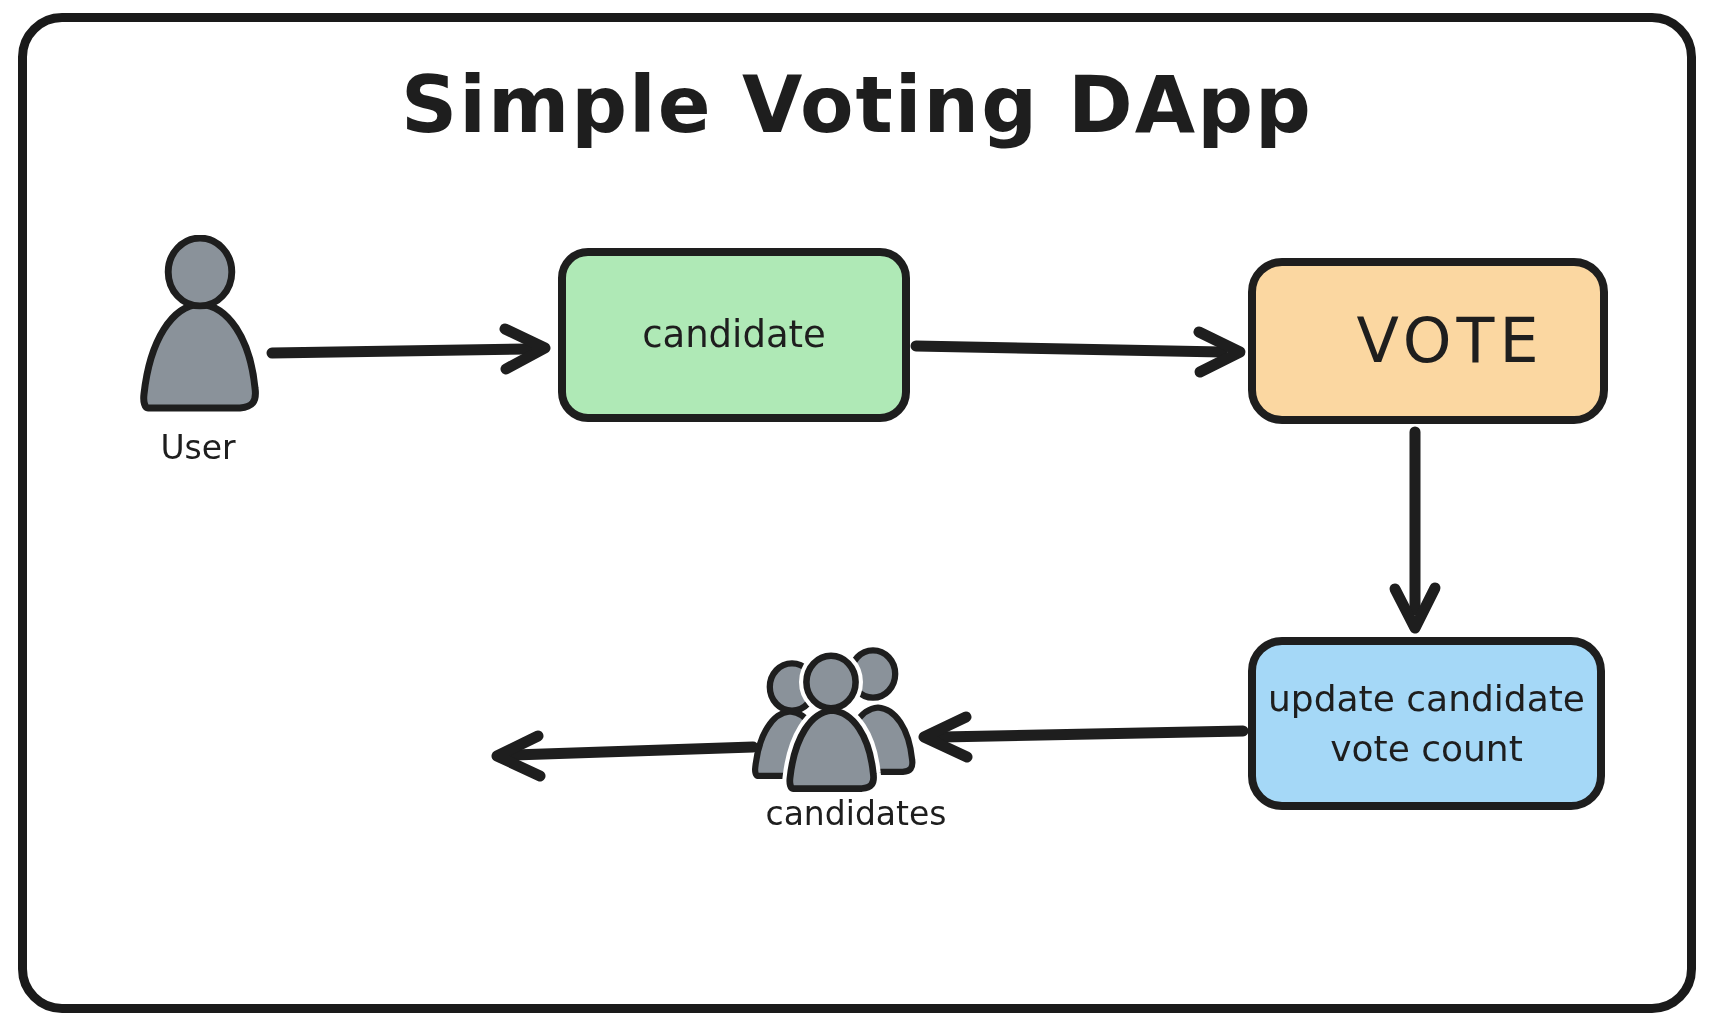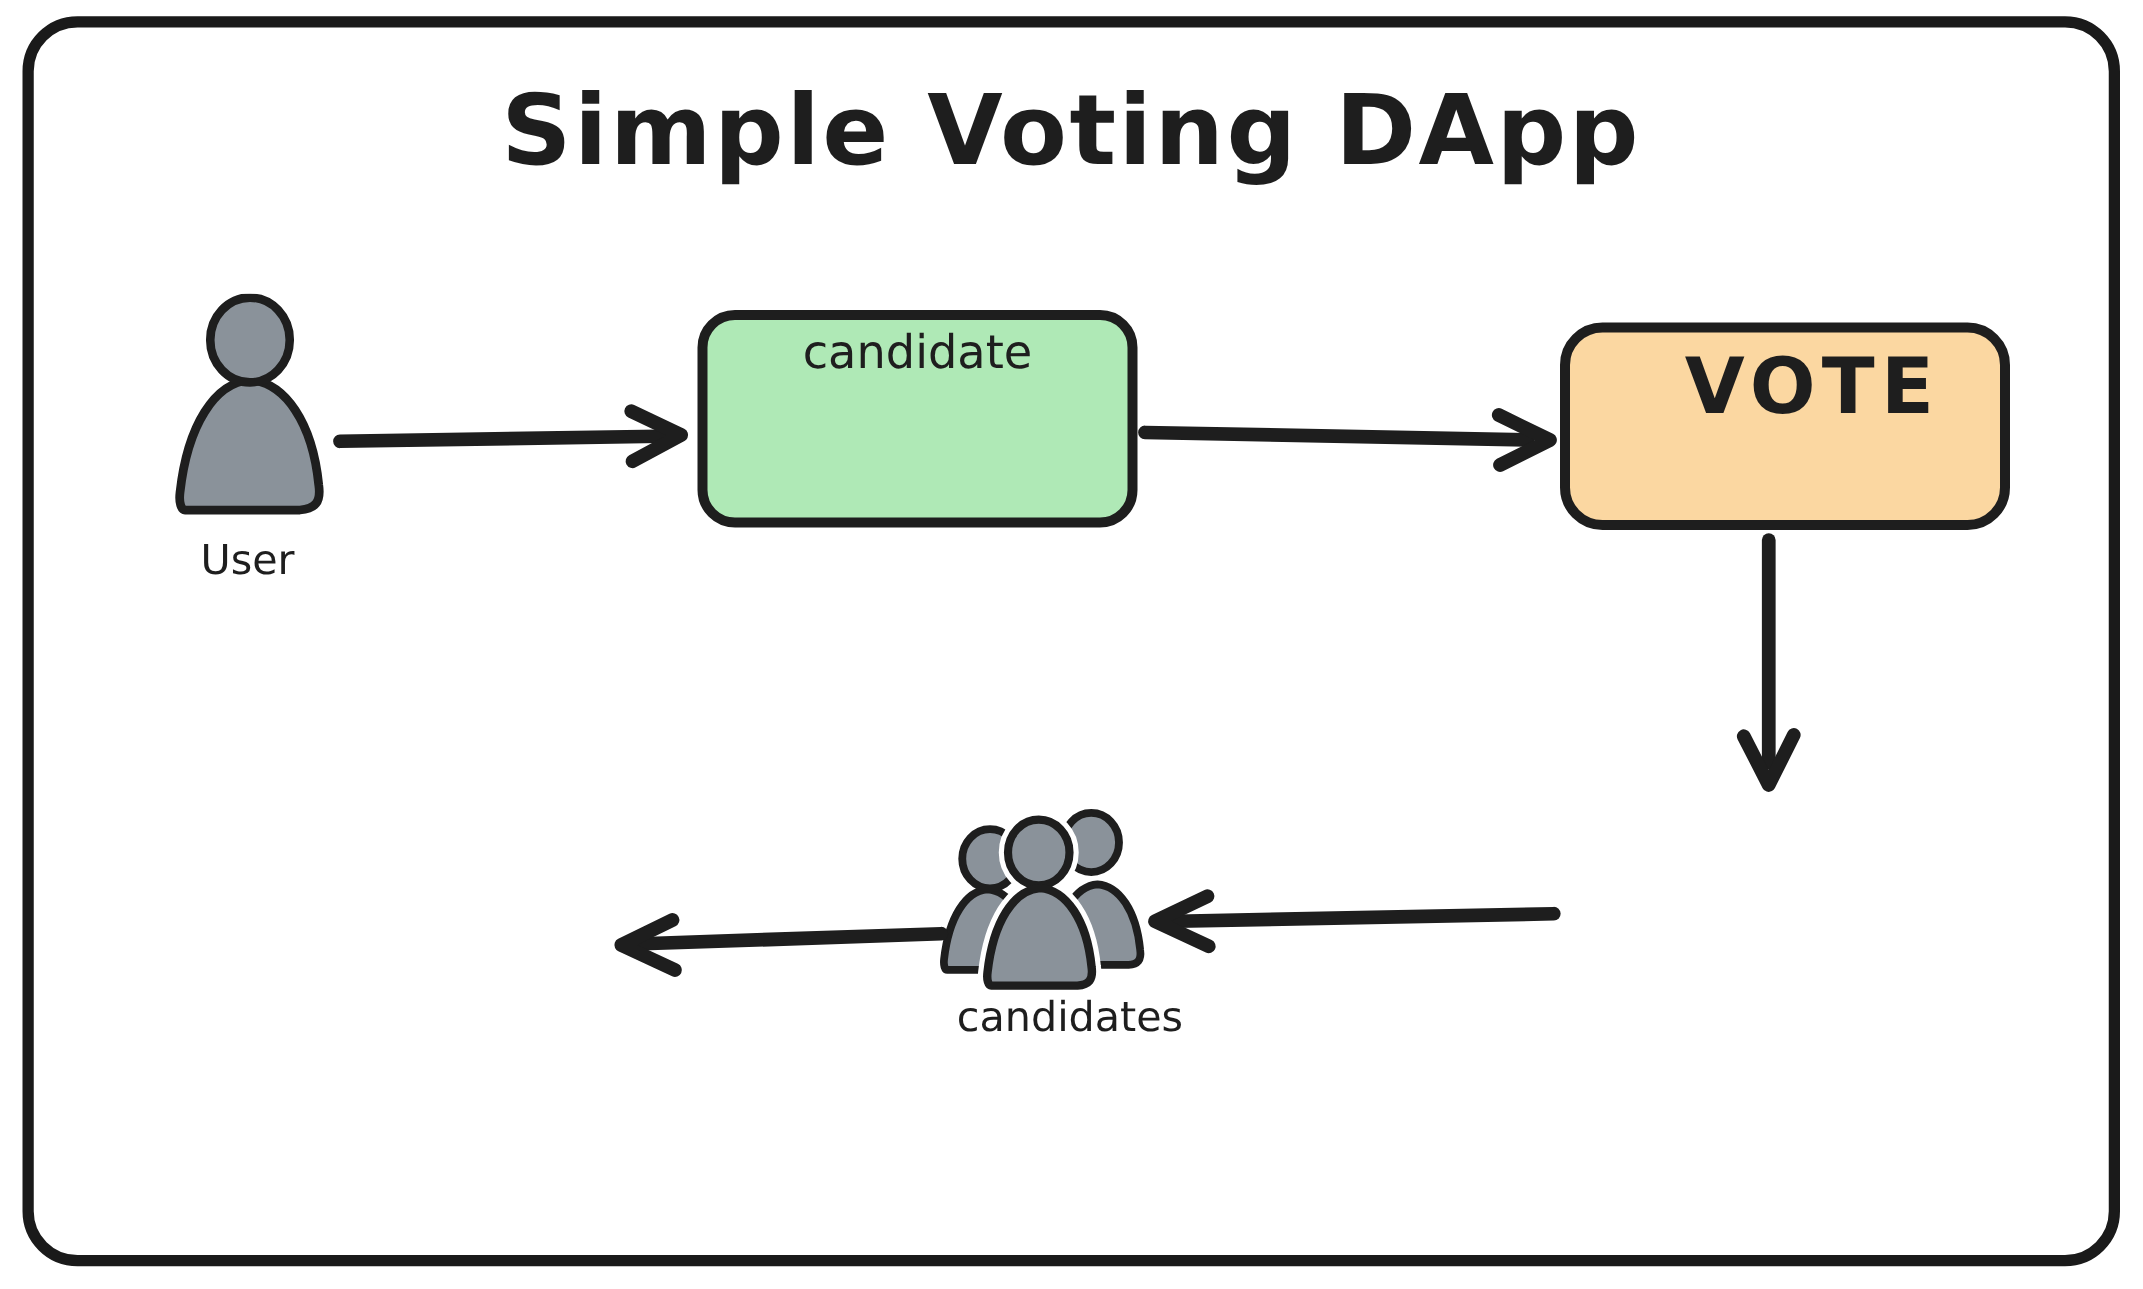--- a/index.html
+++ b/index.html
@@ -39,37 +39,37 @@
     letter-spacing: 2px;
     color: var(--stroke, #1e1e1e);
   }
   .node {
     position: absolute;
     box-sizing: border-box;
     border: 8px solid var(--stroke, #1e1e1e);
     display: flex;
     flex-direction: column;
     align-items: center;
-    justify-content: space-between;
+    justify-content: center;
     text-align: center;
     line-height: 1.38;
   }
   .node .line { display: block; }
   .node-green {
     left: 558px; top: 248px; width: 352px; height: 174px;
     background: var(--node-green, #afe9b6);
     border-radius: 30px;
     font-size: 37px;
   }
   .node-orange {
     left: 1248px; top: 258px; width: 360px; height: 166px;
     background: var(--node-orange, #fbd7a1);
     border-radius: 34px;
     font-size: 62px;
-    font-weight: 700;
+    font-weight: 400;
     letter-spacing: 5px;
     padding-left: 44px;
   }
   .node-blue {
     left: 1248px; top: 637px; width: 357px; height: 173px;
     background: var(--node-blue, #a5d8f7);
     border-radius: 34px;
     font-size: 36px;
   }
   .node-lavender {
@@ -115,20 +115,24 @@
   <div class="actor-label label-user">User</div>
 
   <div class="node node-green">
     <span class="line">candidate</span>
   </div>
 
   <div class="node node-orange">
     <span class="line">VOTE</span>
   </div>
 
+  <div class="node node-blue">
+    <span class="line">update candidate</span>
+    <span class="line">vote count</span>
+  </div>
 
   <svg class="icon-abs" style="left:740px; top:640px;" width="195" height="160" viewBox="0 0 195 160">
 
     <g>
       <use href="#pbody" transform="translate(50,100) scale(0.62)" fill="#8a929a" stroke="#1e1e1e" stroke-width="10" stroke-linejoin="round"></use>
       <use href="#phead" transform="translate(52,47) scale(0.74)" fill="#8a929a" stroke="#1e1e1e" stroke-width="8.5"></use>
     </g>
 
     <g>
       <use href="#pbody" transform="translate(138,96) scale(0.62)" fill="#8a929a" stroke="#1e1e1e" stroke-width="10" stroke-linejoin="round"></use>

